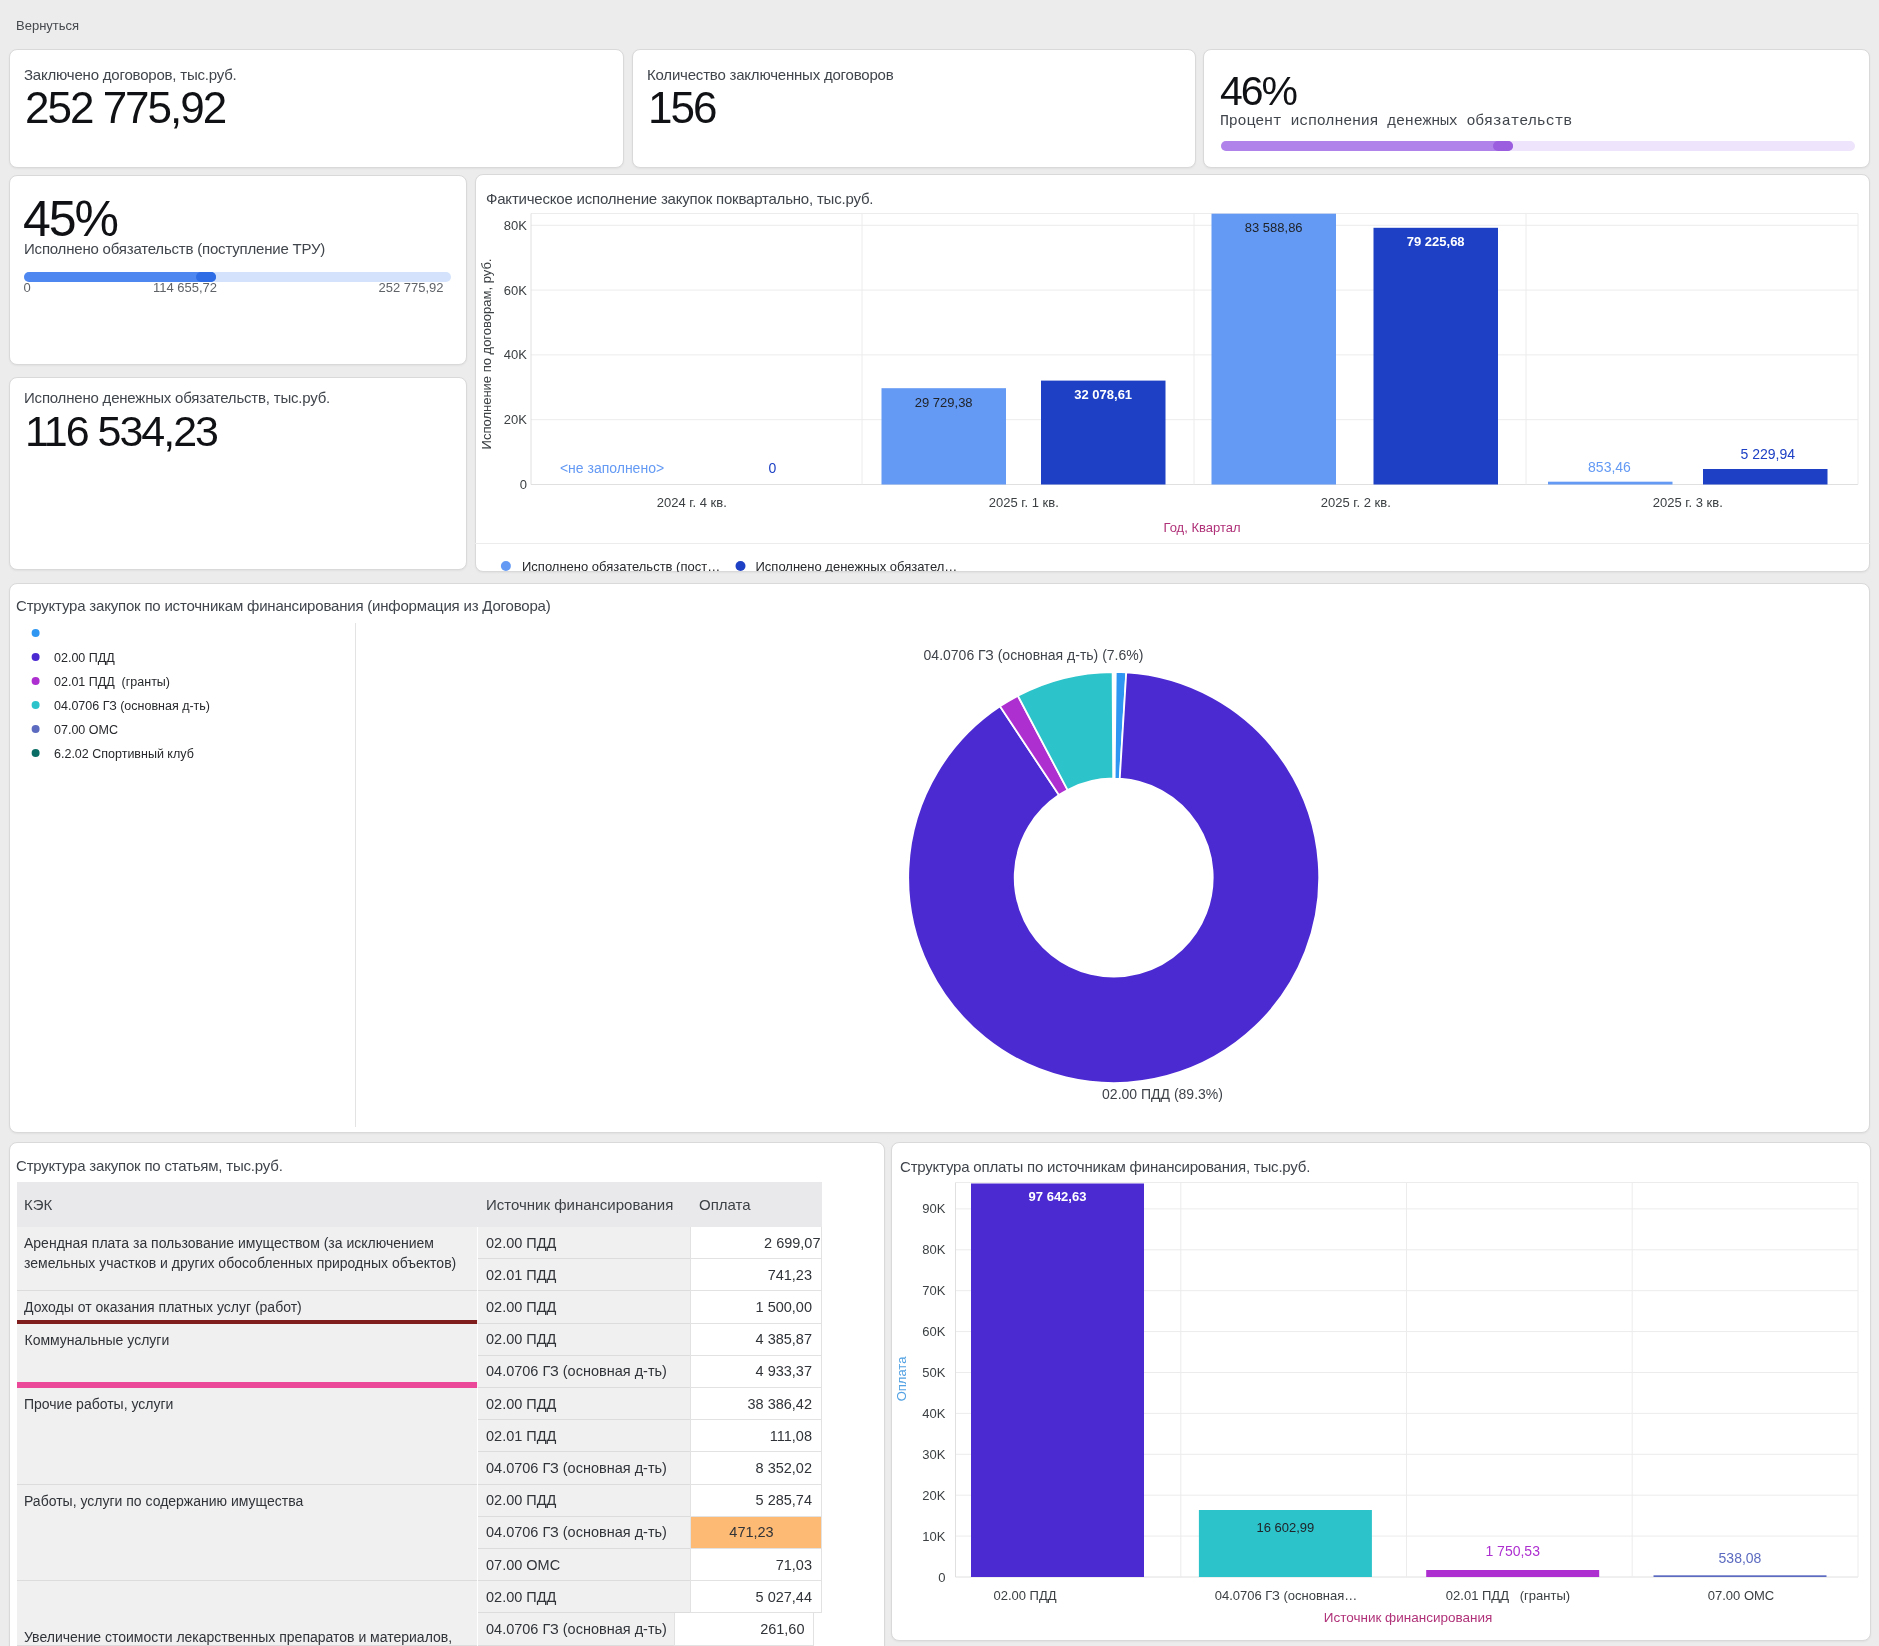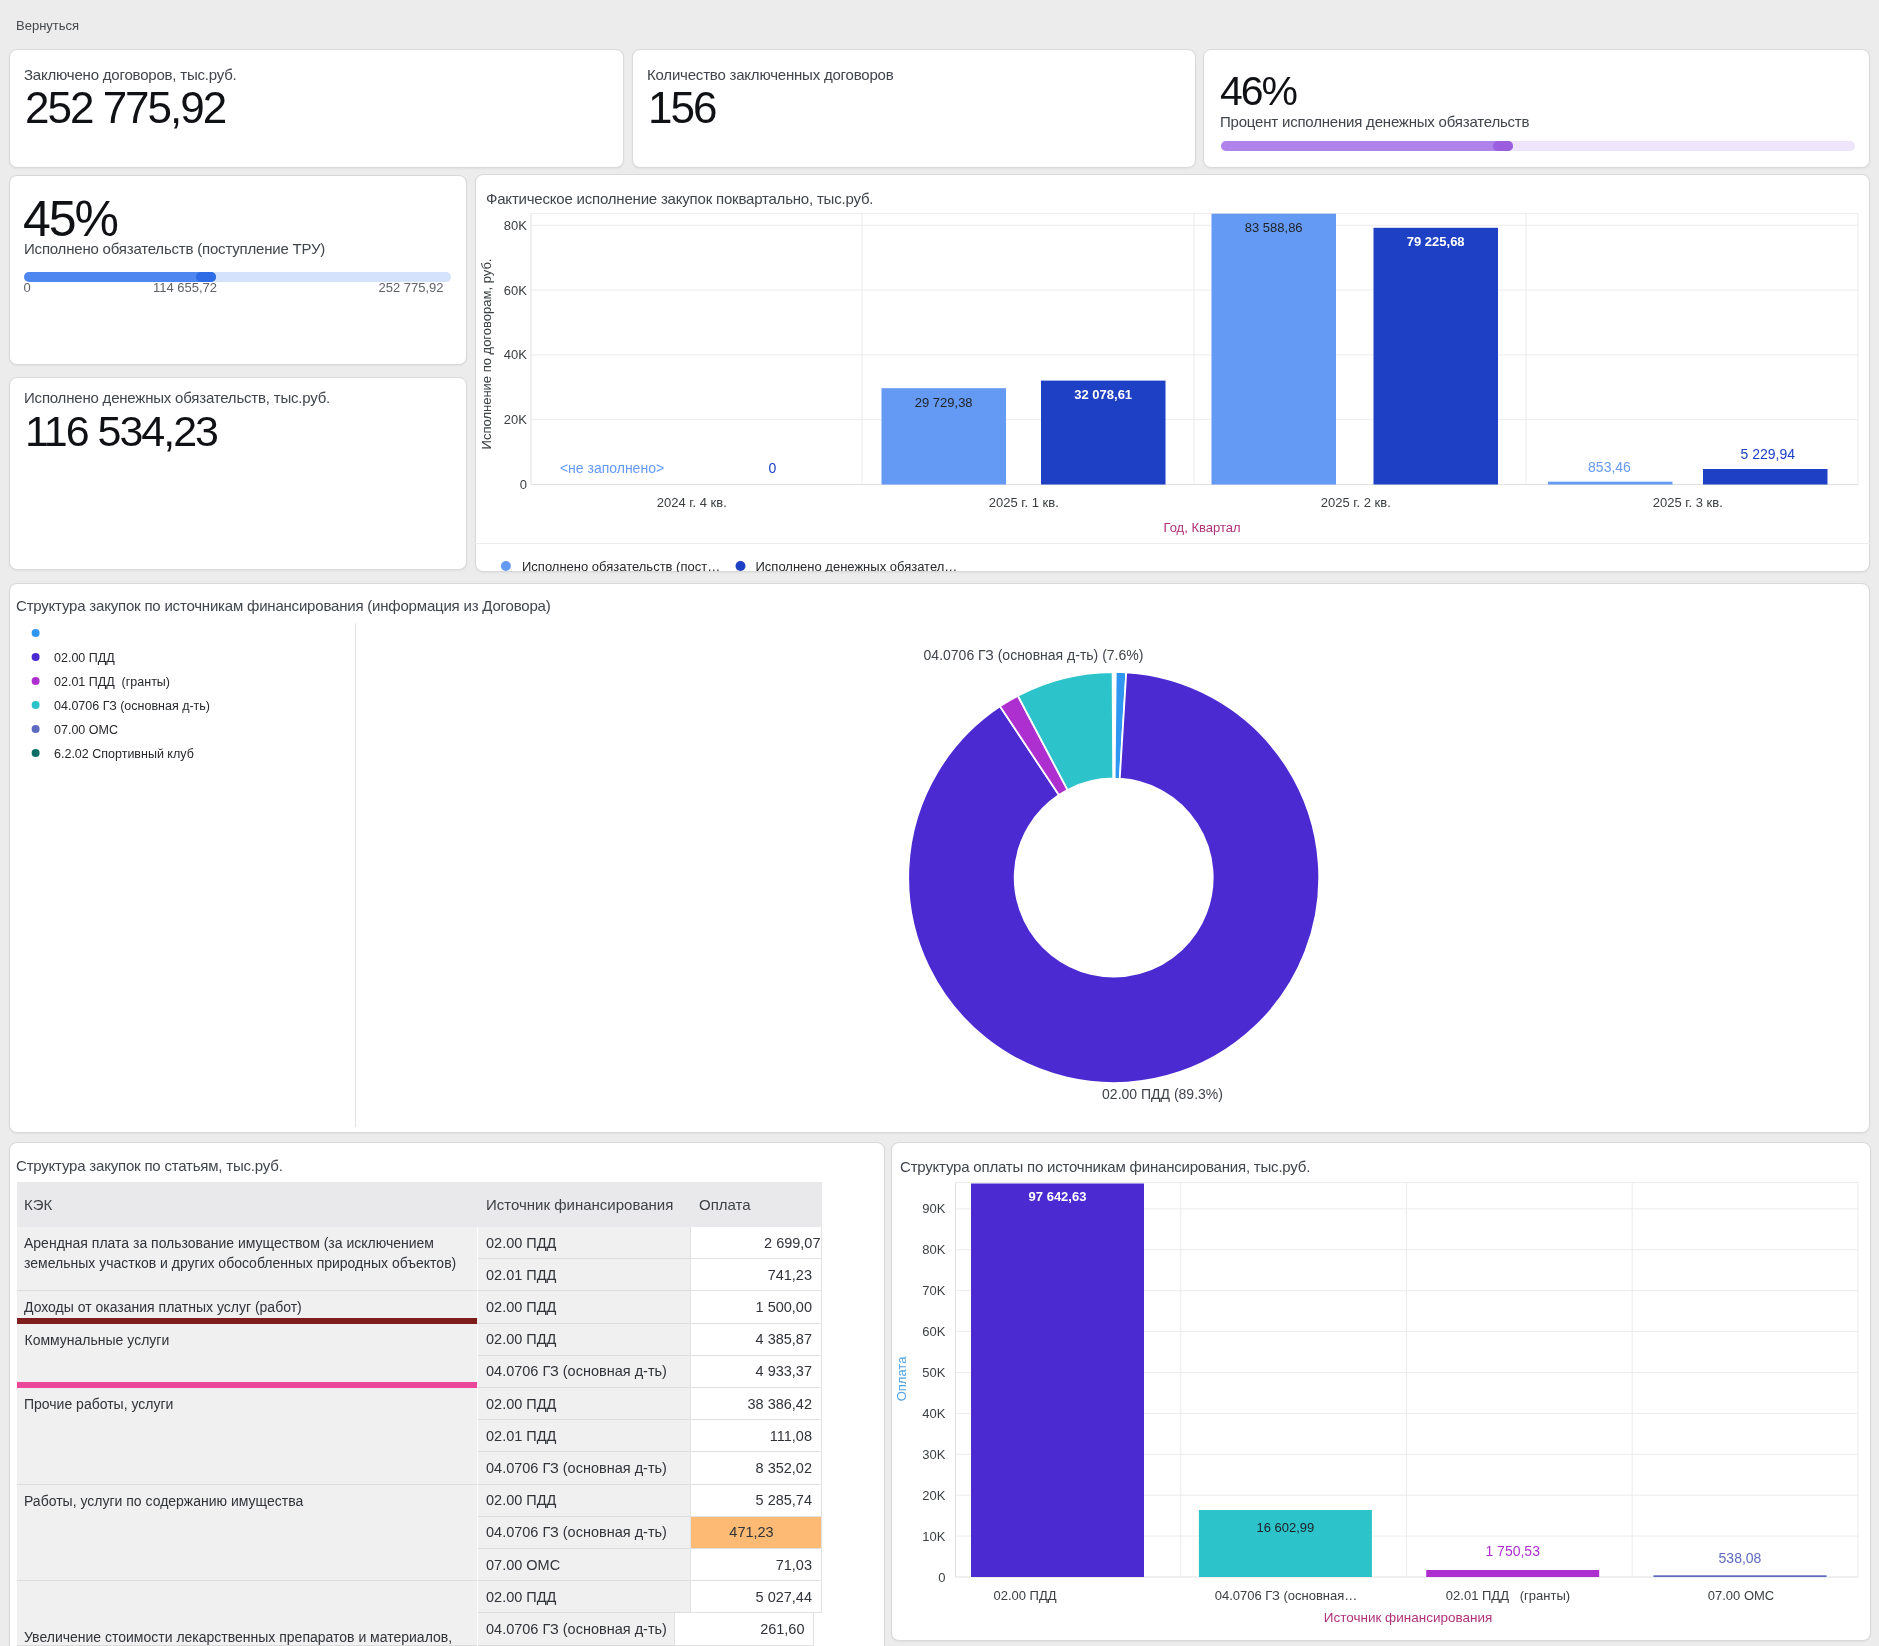--- a/index.html
+++ b/index.html
@@ -12,21 +12,21 @@
 
 <div class="abs" style="left:16px;top:18px;font-size:13px;color:#46494d;">Вернуться</div>
 <div class="card" style="left:9px;top:49px;width:615px;height:119px;"></div>
 <div class="abs lbl" style="left:24px;top:66px;">Заключено договоров, тыс.руб.</div>
 <div class="abs big" style="left:25px;top:83px;font-size:44px;">252 775,92</div>
 <div class="card" style="left:632px;top:49px;width:564px;height:119px;"></div>
 <div class="abs lbl" style="left:647px;top:66px;">Количество заключенных договоров</div>
 <div class="abs big" style="left:648px;top:83px;font-size:44px;">156</div>
 <div class="card" style="left:1203px;top:49px;width:667px;height:119px;"></div>
 <div class="abs big" style="left:1220px;top:68px;font-size:41px;">46%</div>
-<div class="abs lbl" style="left:1220px;top:113px;">Процент исполнения денежных обязательств</div>
+<div class="abs lbl" style="left:1220px;top:113px;font-family:Liberation Mono, monospace;">Процент исполнения денежных обязательств</div>
 <div class="abs" style="left:1221px;top:141px;width:634px;height:10px;border-radius:5px;background:#eee4fb;"></div>
 <div class="abs" style="left:1221px;top:141px;width:292px;height:10px;border-radius:5px;background:#b083ea;"></div>
 <div class="abs" style="left:1493px;top:141px;width:20px;height:10px;border-radius:5px;background:#9a5ede;"></div>
 <div class="card" style="left:9px;top:175px;width:458px;height:190px;"></div>
 <div class="abs big" style="left:23px;top:190px;font-size:50px;">45%</div>
 <div class="abs lbl" style="left:24px;top:240px;">Исполнено обязательств (поступление ТРУ)</div>
 <div class="abs" style="left:24px;top:272px;width:427px;height:10px;border-radius:5px;background:#d4e3fb;"></div>
 <div class="abs" style="left:24px;top:272px;width:192px;height:10px;border-radius:5px;background:#4e87ef;"></div>
 <div class="abs" style="left:196px;top:272px;width:20px;height:10px;border-radius:5px;background:#2e6ce5;"></div>
 <div class="abs" style="left:23.5px;top:280px;font-size:13px;color:#5f6368;">0</div>
@@ -104,21 +104,21 @@
   </svg>
 <div class="card" style="left:9px;top:1142px;width:876px;height:560px;"></div>
 <div class="abs lbl" style="left:16px;top:1157px;">Структура закупок по статьям, тыс.руб.</div>
 <div class="abs" style="left:16.5px;top:1182px;width:805.0px;height:44.5px;background:#e9e9eb;"></div>
 <div class="abs" style="left:24px;top:1196px;font-size:15px;color:#3e4246;">КЭК</div>
 <div class="abs" style="left:486px;top:1196px;font-size:15px;color:#3e4246;">Источник финансирования</div>
 <div class="abs" style="left:699px;top:1196px;font-size:15px;color:#3e4246;">Оплата</div>
 <div class="abs" style="left:16.5px;top:1227.0px;width:461.0px;height:64.4px;background:#f0f0f1;border-bottom:1px solid #dcdcdc;">
     <div style="font-size:14px;color:#303338;line-height:20px;padding:6px 14px 0 7.5px;">Арендная плата за пользование имуществом (за исключением земельных участков и других обособленных природных объектов)</div>
   </div>
-<div class="abs" style="left:16.5px;top:1291.4px;width:461.0px;height:32.2px;background:#f0f0f1;border-bottom:6px solid #7f1d1d;">
+<div class="abs" style="left:16.5px;top:1291.4px;width:461.0px;height:32.2px;background:#f0f0f1;border-bottom:4px solid #7f1d1d;">
     <div style="font-size:14px;color:#303338;line-height:20px;padding:6px 14px 0 7.5px;">Доходы от оказания платных услуг (работ)</div>
   </div>
 <div class="abs" style="left:17px;top:1323.6px;width:461.0px;height:64.4px;background:#f0f0f1;border-bottom:6px solid #ec4899;">
     <div style="font-size:14px;color:#303338;line-height:20px;padding:6px 14px 0 7.5px;">Коммунальные услуги</div>
   </div>
 <div class="abs" style="left:16.5px;top:1388.0px;width:461.0px;height:96.6px;background:#f0f0f1;border-bottom:1px solid #dcdcdc;">
     <div style="font-size:14px;color:#303338;line-height:20px;padding:6px 14px 0 7.5px;">Прочие работы, услуги</div>
   </div>
 <div class="abs" style="left:16.5px;top:1484.6px;width:461.0px;height:96.6px;background:#f0f0f1;border-bottom:1px solid #dcdcdc;">
     <div style="font-size:14px;color:#303338;line-height:20px;padding:6px 14px 0 7.5px;">Работы, услуги по содержанию имущества</div>

